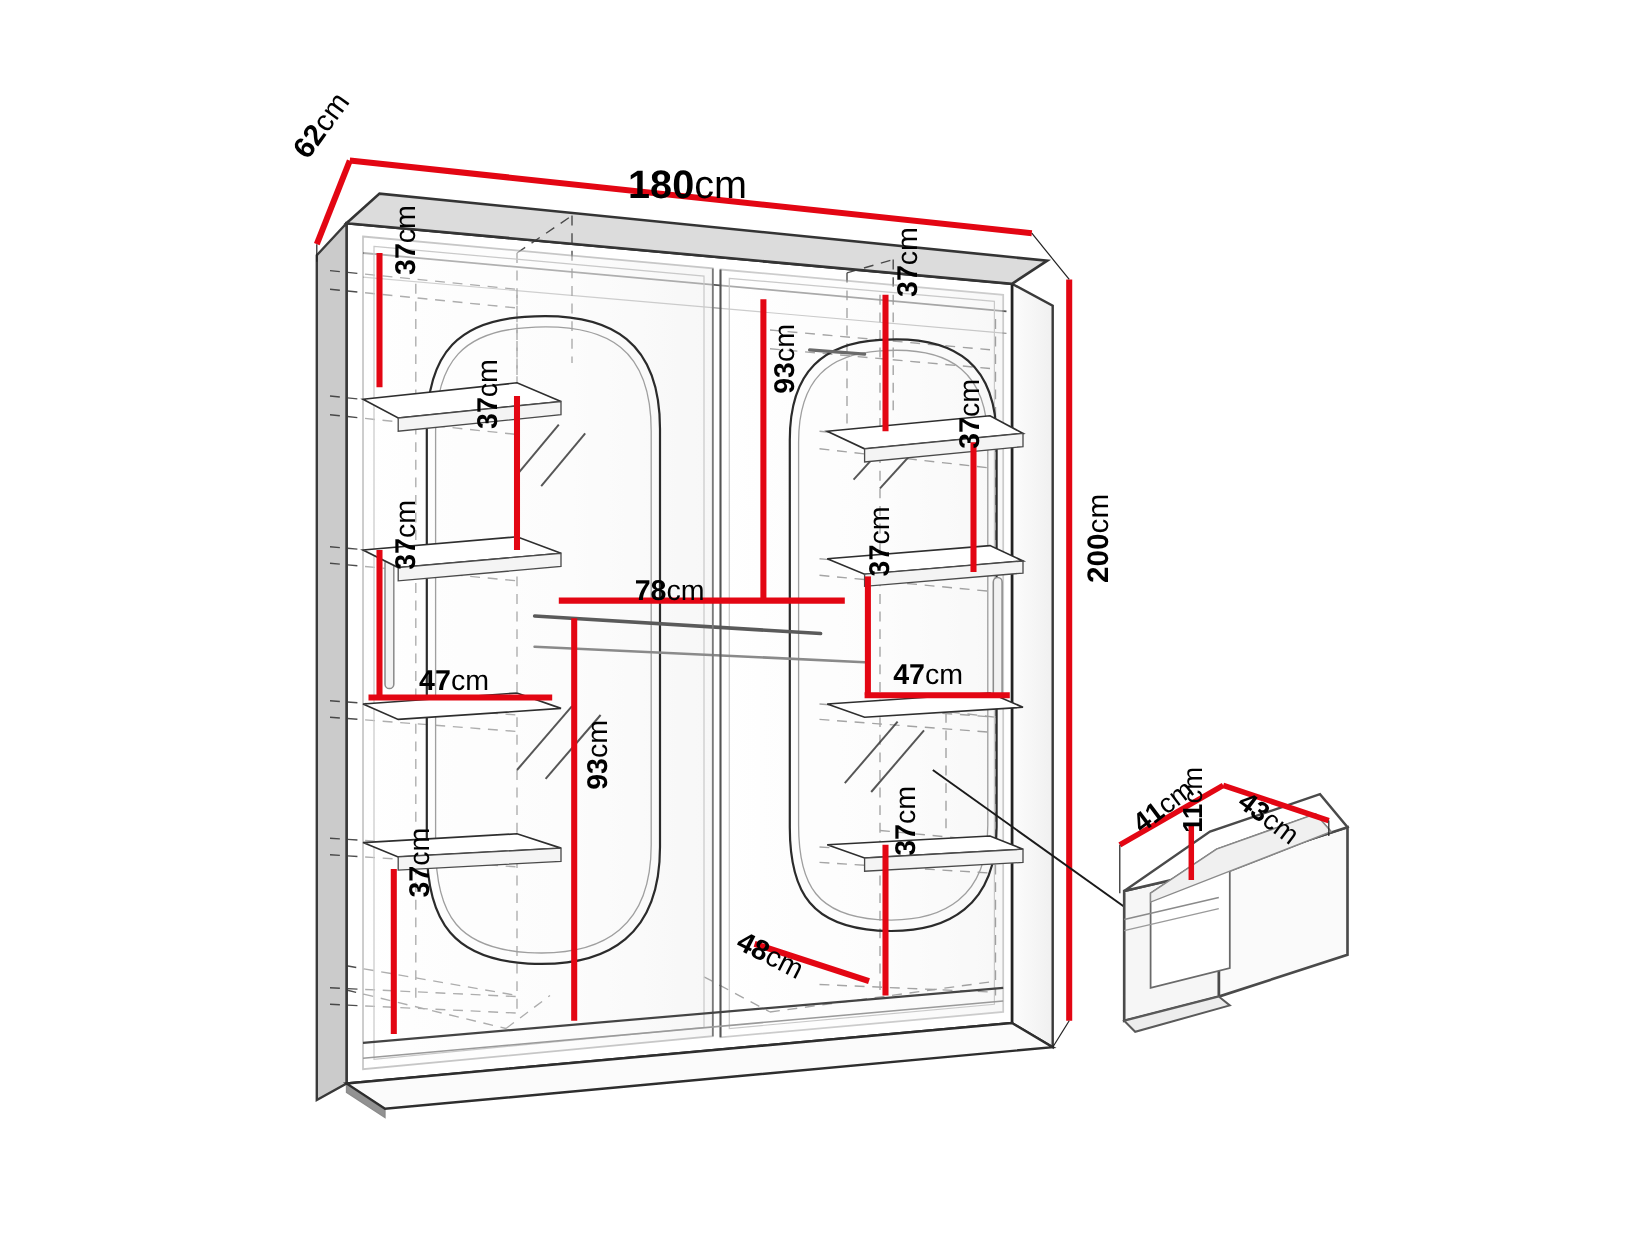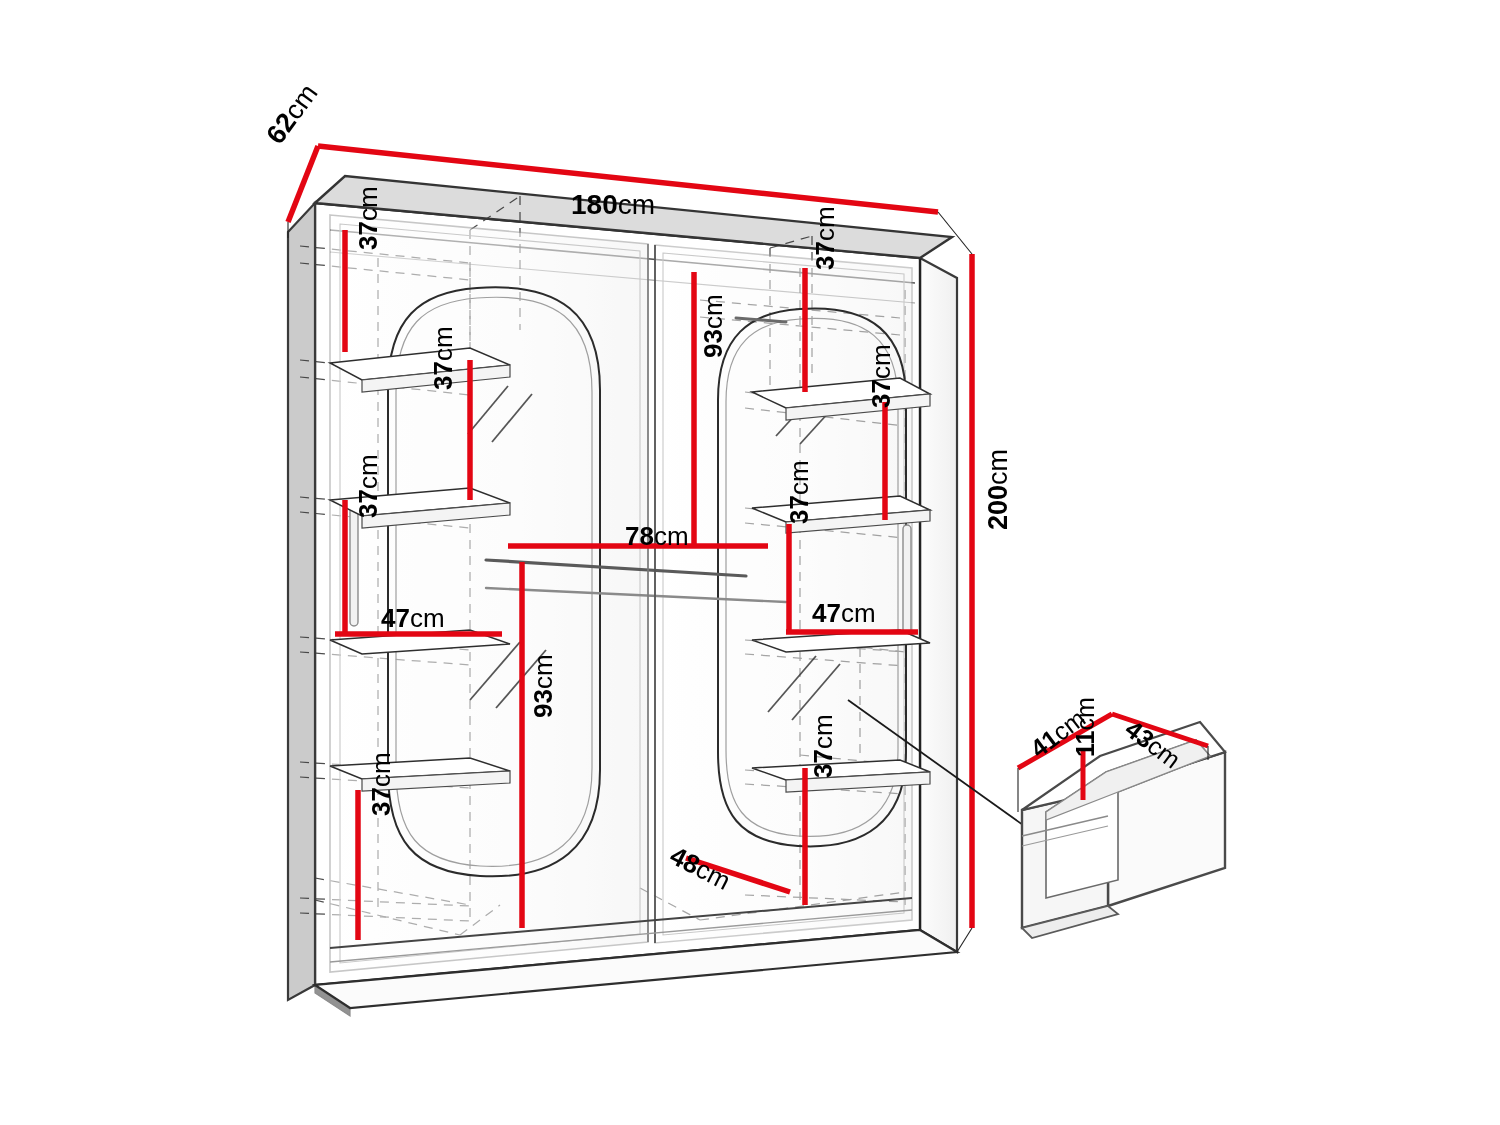--- a/index.html
+++ b/index.html
@@ -263,21 +263,21 @@
         <path d="M 1208,746 L 1208,760"></path>
       </g>
     </g>
 
   </svg>
 
   <div class="dimlabel" style="left:262px; top:133px; transform:rotate(-54deg); transform-origin:left top; font-size:27px;">
     <span class="num">62</span><span class="unit">cm</span>
   </div>
 
-  <div class="dimlabel" style="left:571px; top:150px; font-size:28px;margin-top:41px;">
+  <div class="dimlabel" style="left:571px; top:150px; font-size:36px;">
     <span class="num">180</span><span class="unit">cm</span>
   </div>
 
   <div class="dimlabel" style="left:985px; top:530px; transform:rotate(-90deg); transform-origin:left top; font-size:27px;">
     <span class="num">200</span><span class="unit">cm</span>
   </div>
 
   <div class="dimlabel" style="left:355px; top:250px; transform:rotate(-90deg); transform-origin:left top; font-size:26px;">
     <span class="num">37</span><span class="unit">cm</span>
   </div>
@@ -295,21 +295,21 @@
   </div>
 
   <div class="dimlabel" style="left:381px; top:605px; font-size:26px;">
     <span class="num">47</span><span class="unit">cm</span>
   </div>
 
   <div class="dimlabel" style="left:530px; top:718px; transform:rotate(-90deg); transform-origin:left top; font-size:26px;">
     <span class="num">93</span><span class="unit">cm</span>
   </div>
 
-  <div class="dimlabel" style="left:577px; top:523px; font-size:26px;margin-left:48px;">
+  <div class="dimlabel" style="left:577px; top:523px; font-size:26px;">
     <span class="num">78</span><span class="unit">cm</span>
   </div>
 
   <div class="dimlabel" style="left:700px; top:358px; transform:rotate(-90deg); transform-origin:left top; font-size:26px;">
     <span class="num">93</span><span class="unit">cm</span>
   </div>
 
   <div class="dimlabel" style="left:812px; top:270px; transform:rotate(-90deg); transform-origin:left top; font-size:26px;">
     <span class="num">37</span><span class="unit">cm</span>
   </div>

